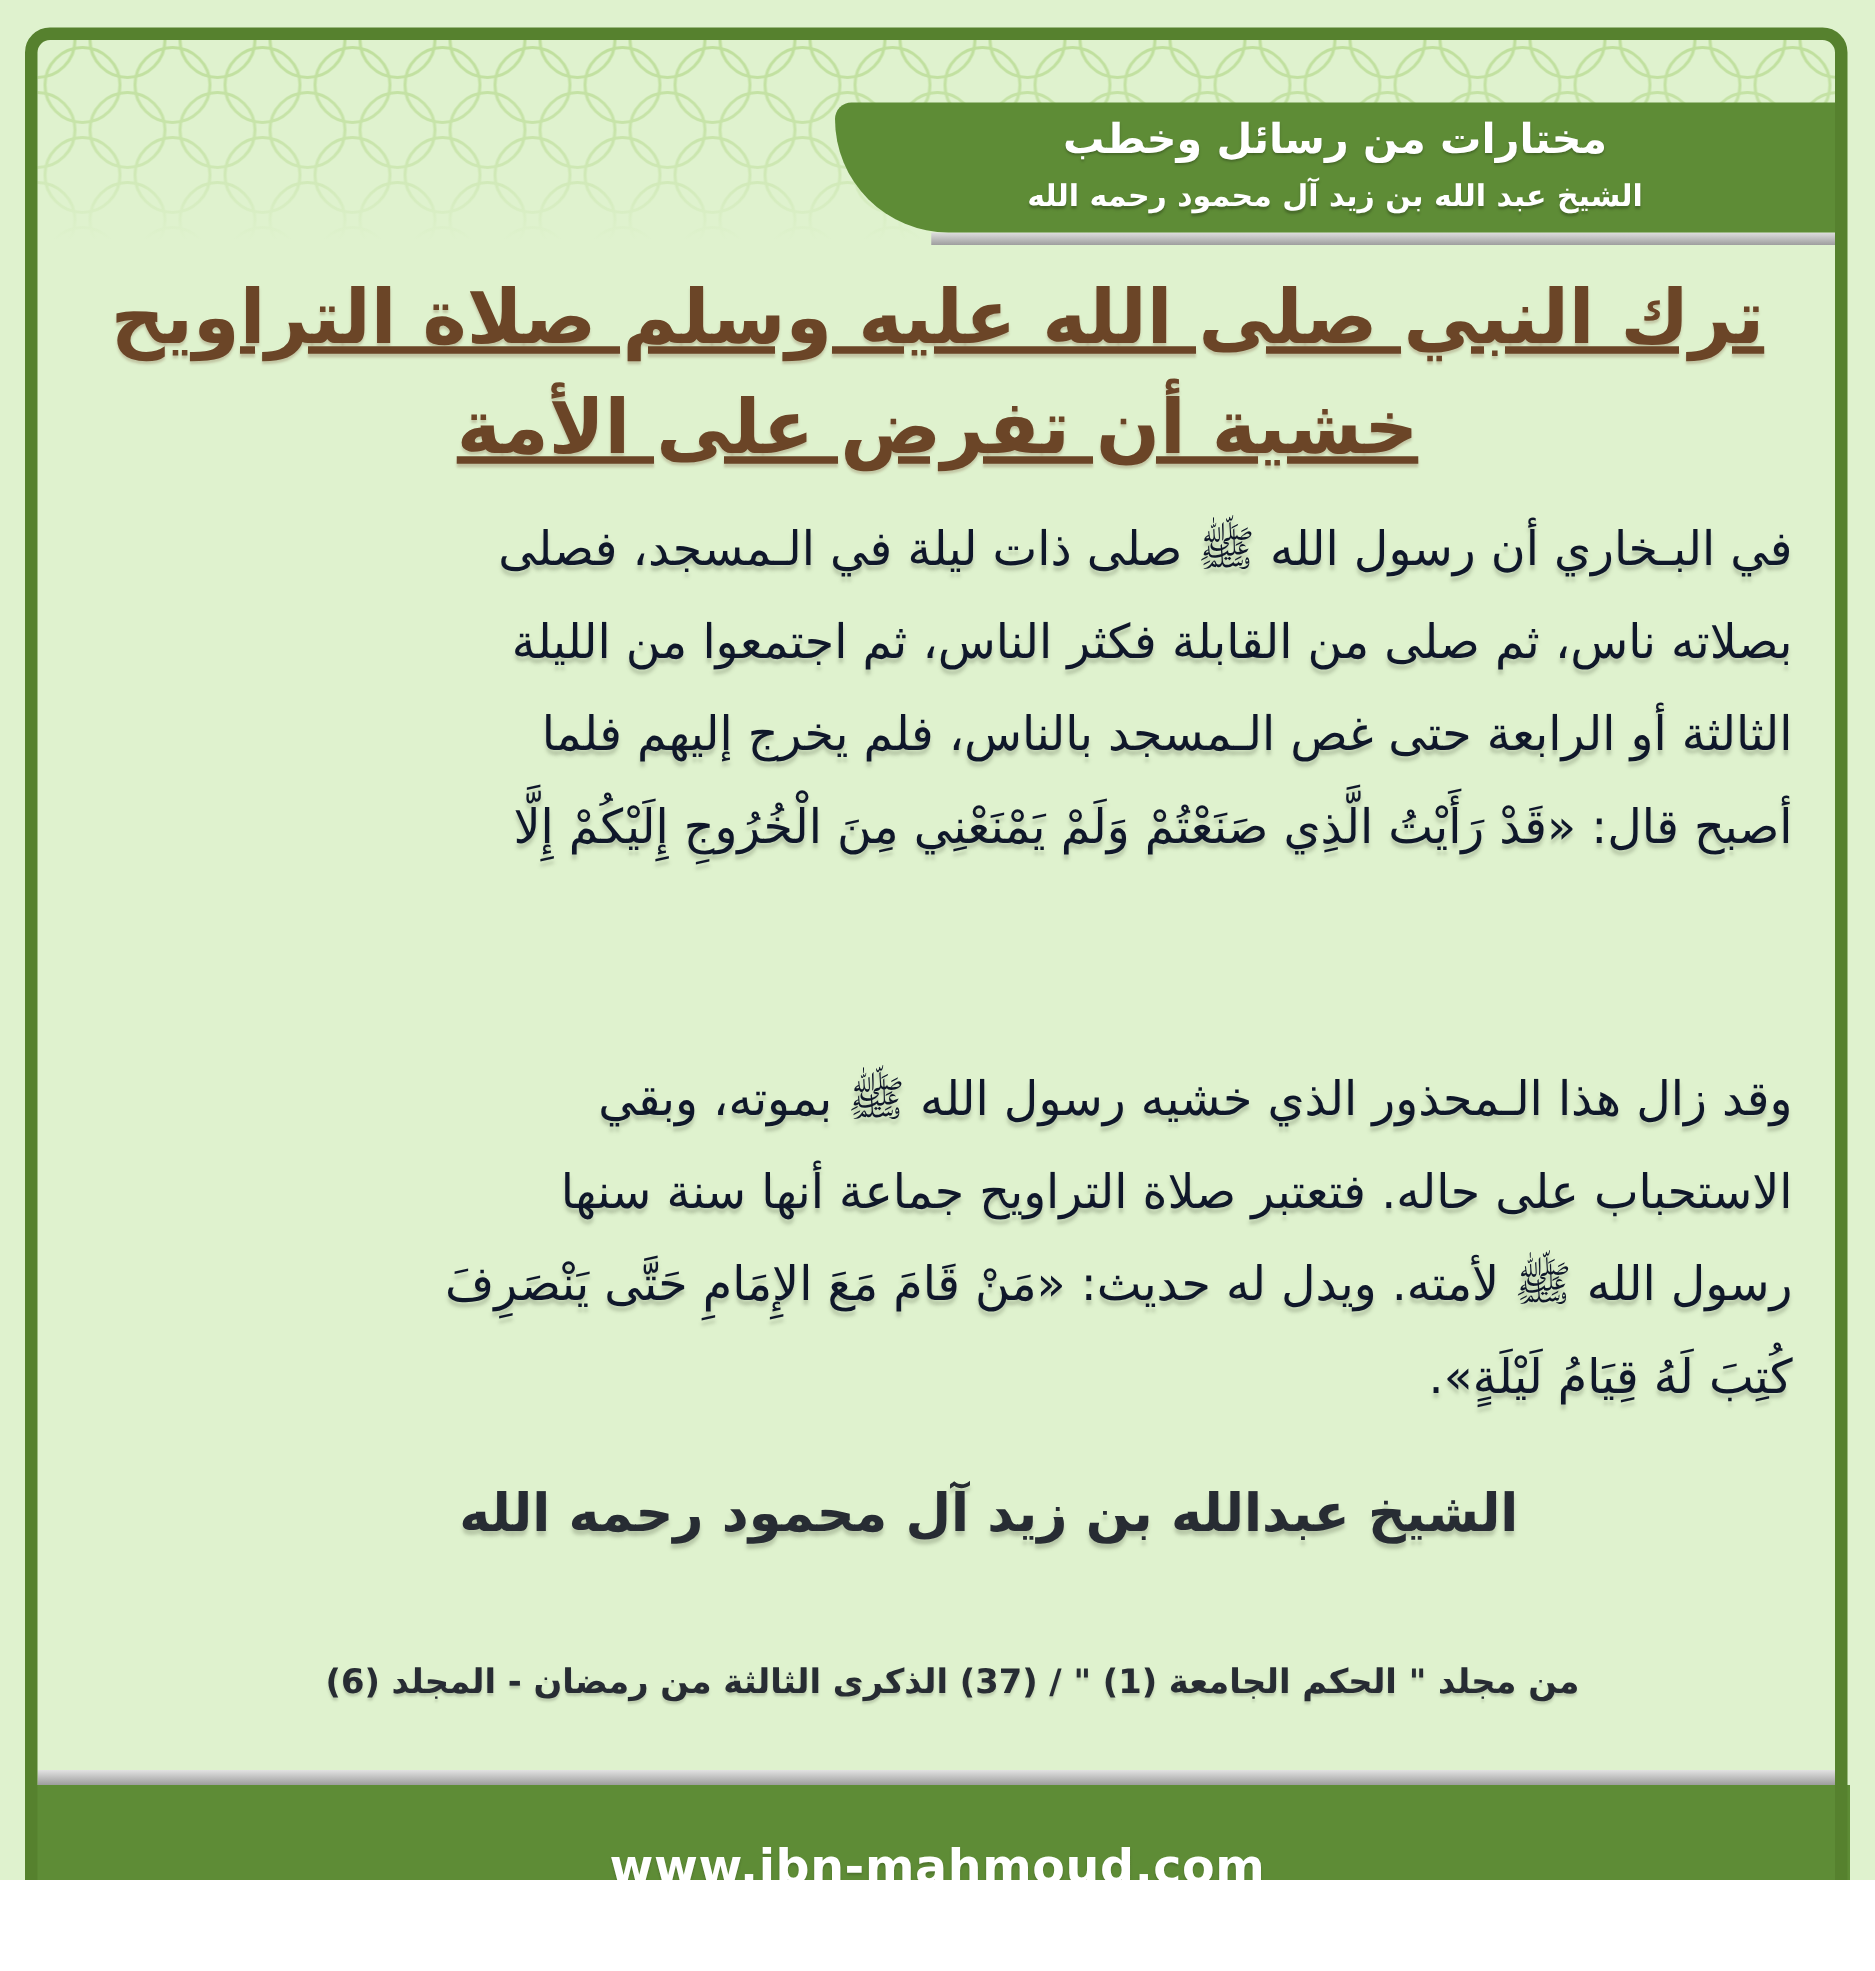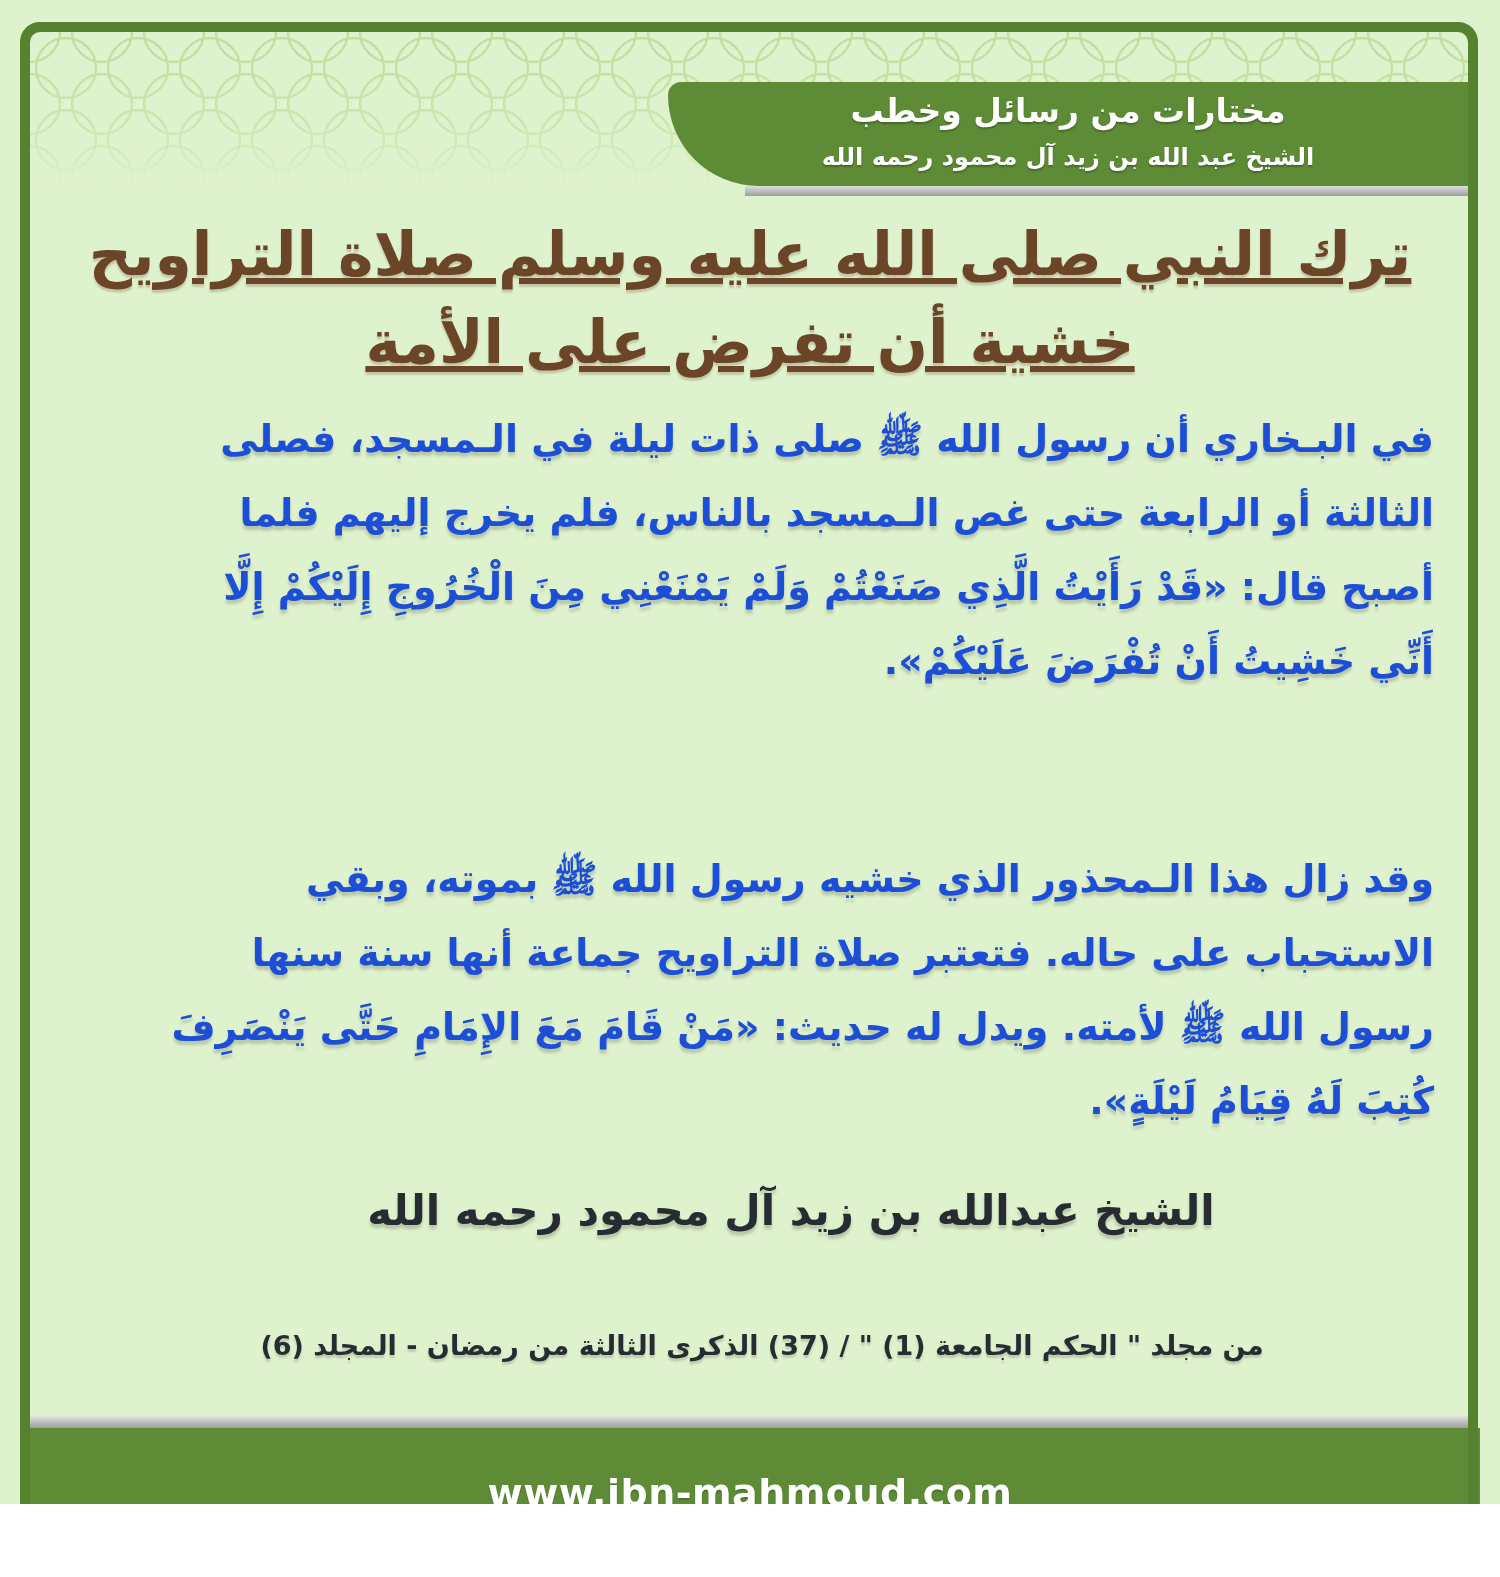--- a/index.html
+++ b/index.html
@@ -44,21 +44,21 @@
   .title{
     position:absolute;left:60px;top:210px;width:1380px;
     text-align:center;direction:rtl;
     color:#6b4527;font-weight:bold;z-index:3;text-decoration:underline;
   }
   .title-line{font-size:60px;line-height:88px;text-shadow:0 3px 2px rgba(107,69,39,0.25);}
   
   .body-block{
     position:absolute;left:90px;right:90px;
     direction:rtl;text-align:right;
-    color:#1d4ed8;font-weight:bold;z-index:3;
+    color:#0f172a;font-weight:normal;z-index:3;
   }
   .body-line{font-size:38px;line-height:74px;text-shadow:0 4px 3px rgba(110,120,95,0.35);}
   .p1{top:402px;}
   .p2{top:842px;}
   .signature{
     position:absolute;left:0;top:1186px;width:100%;
     text-align:center;direction:rtl;
     font-size:42px;font-weight:bold;color:#272c33;
     text-shadow:0 4px 3px rgba(110,120,95,0.35);
     z-index:3;
@@ -121,23 +121,23 @@
   </div>
   <div class="banner-shadow"></div>
 
   <div class="title">
     <div class="title-line">ترك النبي صلى الله عليه وسلم صلاة التراويح</div>
     <div class="title-line">خشية أن تفرض على الأمة</div>
   </div>
 
   <div class="body-block p1">
     <div class="body-line">في البـخاري أن رسول الله ﷺ صلى ذات ليلة في الـمسجد، فصلى</div>
+    <div class="body-line">بصلاته ناس، ثم صلى من القابلة فكثر الناس، ثم اجتمعوا من الليلة</div>
     <div class="body-line">الثالثة أو الرابعة حتى غص الـمسجد بالناس، فلم يخرج إليهم فلما</div>
     <div class="body-line">أصبح قال: «قَدْ رَأَيْتُ الَّذِي صَنَعْتُمْ وَلَمْ يَمْنَعْنِي مِنَ الْخُرُوجِ إِلَيْكُمْ إِلَّا</div>
-    <div class="body-line">أَنِّي خَشِيتُ أَنْ تُفْرَضَ عَلَيْكُمْ».</div>
   </div>
 
   <div class="body-block p2">
     <div class="body-line">وقد زال هذا الـمحذور الذي خشيه رسول الله ﷺ بموته، وبقي</div>
     <div class="body-line">الاستحباب على حاله. فتعتبر صلاة التراويح جماعة أنها سنة سنها</div>
     <div class="body-line">رسول الله ﷺ لأمته. ويدل له حديث: «مَنْ قَامَ مَعَ الإِمَامِ حَتَّى يَنْصَرِفَ</div>
     <div class="body-line">كُتِبَ لَهُ قِيَامُ لَيْلَةٍ».</div>
   </div>
 
   <div class="signature">الشيخ عبدالله بن زيد آل محمود رحمه الله</div>

